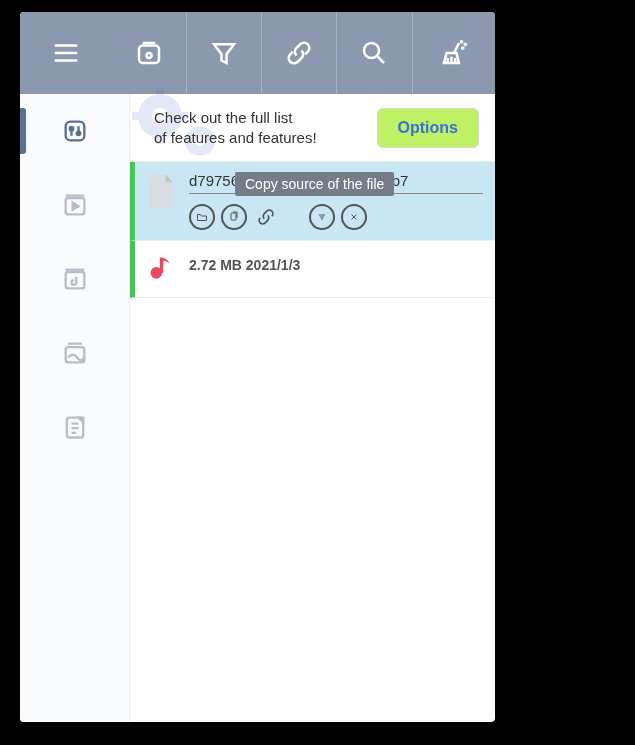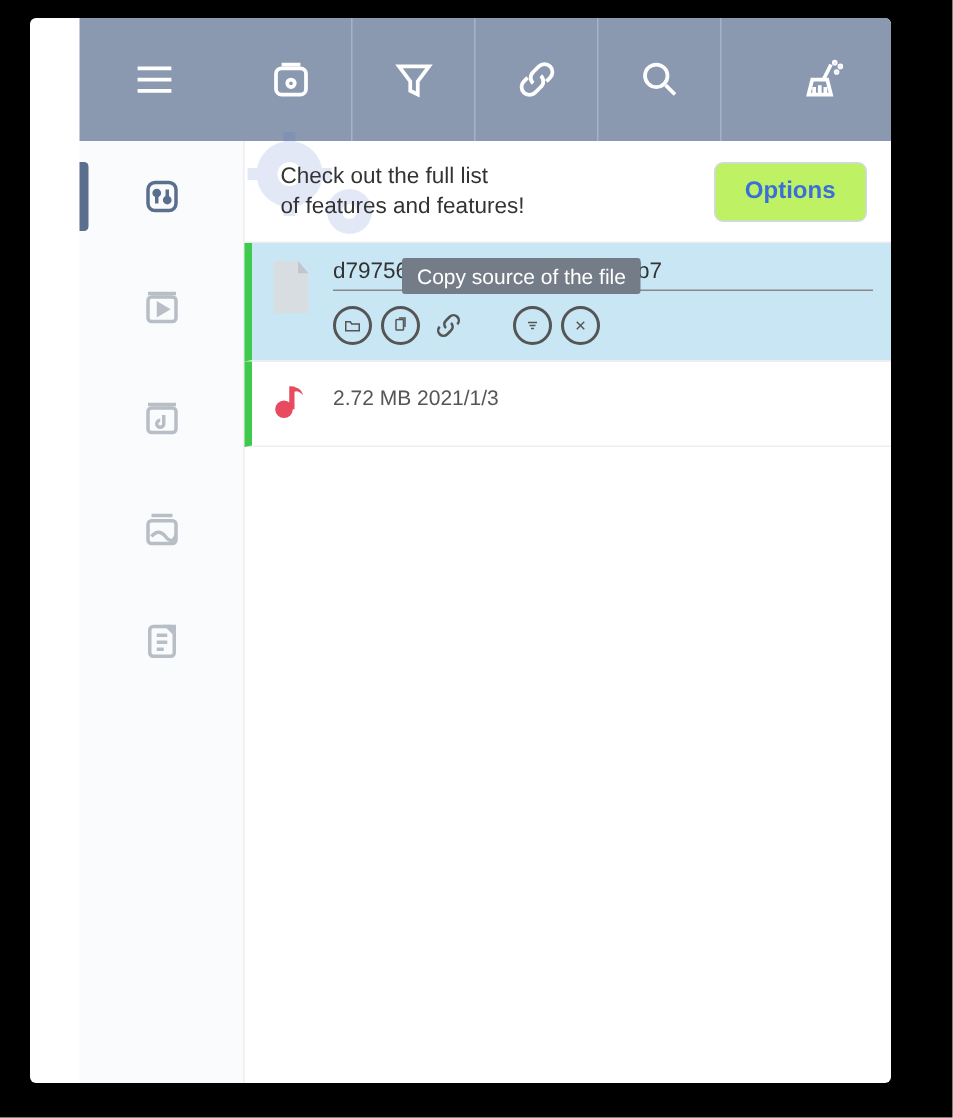--- a/index.html
+++ b/index.html
@@ -1,17 +1,17 @@
 <!DOCTYPE html>
 <html><head>
 <meta charset="utf-8">
 <style>
 * { margin: 0; padding: 0; box-sizing: border-box; }
 body { font-family: -apple-system, BlinkMacSystemFont, "Segoe UI", sans-serif; background: #000; width: 635px; height: 745px; overflow: hidden; }
-.window { position: absolute; left: 20px; top: 12px; width: 574px; height: 710px; background: #fff; border-radius: 4px; overflow: hidden; box-shadow: 0 4px 20px rgba(0,0,0,0.3); padding-left: 33px; }
+.window { position: absolute; left: 20px; top: 12px; width: 475px; height: 710px; background: #fff; border-radius: 4px; overflow: hidden; box-shadow: 0 4px 20px rgba(0,0,0,0.3); }
 .toolbar { height: 82px; background: #8a99b0; display: flex; align-items: center; }
 .toolbar-btn { width: 82px; height: 82px; display: flex; align-items: center; justify-content: center; border-right: 1px solid rgba(255,255,255,0.25); cursor: pointer; }
 .toolbar-btn:first-child { border-right: none; width: 100px; }
 .toolbar-btn svg { width: 30px; height: 30px; stroke: #fff; fill: none; stroke-width: 2; }
 .toolbar-spacer { flex: 1; }
 .toolbar-btn.last { border-right: none; width: 90px; }
 .body { display: flex; height: calc(100% - 82px); }
 .sidebar { width: 110px; background: #fafbfc; border-right: 1px solid #eee; display: flex; flex-direction: column; align-items: center; padding-top: 20px; gap: 40px; }
 .sidebar-item { width: 34px; height: 34px; display: flex; align-items: center; justify-content: center; cursor: pointer; }
 .sidebar-item svg { width: 28px; height: 28px; stroke: #b8bec6; fill: none; stroke-width: 2; }
@@ -24,21 +24,21 @@
 .banner-gear svg { width: 100px; height: 80px; fill: #4a6ec8; }
 .banner-text { font-size: 15px; color: #333; line-height: 1.3; margin-left: 8px; z-index: 1; }
 .options-btn { margin-left: auto; padding: 10px 20px; background: #bef264; border: 1px solid #d0d8e8; border-radius: 6px; color: #3b6fd8; font-weight: 600; font-size: 16px; cursor: pointer; z-index: 1; }
 .item-row { display: flex; align-items: flex-start; border-left: 5px solid #3fc94d; border-bottom: 1px solid #eee; padding: 10px 12px; position: relative; }
 .item-row.selected { background: #c9e6f5; }
 .file-icon { width: 28px; height: 34px; margin-right: 14px; margin-top: 2px; flex-shrink: 0; }
 .file-icon.doc svg { fill: #d8dde2; }
 .file-icon.music svg { fill: #e84a5f; }
 .item-content { flex: 1; min-width: 0; }
 .item-title { font-size: 15px; color: #333; white-space: nowrap; overflow: hidden; text-overflow: ellipsis; border-bottom: 1px solid #888; padding-bottom: 4px; }
-.item-meta { font-size: 14px; color: #555; margin-top: 6px; }
+.item-meta { font-size: 14px; color: #555; margin-top: 6px; font-weight: bold; }
 .item-actions { display: flex; gap: 6px; margin-top: 10px; align-items: center; }
 .action-btn { width: 26px; height: 26px; border: 2px solid #555; border-radius: 50%; display: flex; align-items: center; justify-content: center; cursor: pointer; }
 .action-btn svg { width: 12px; height: 12px; stroke: #555; fill: none; stroke-width: 2; }
 .action-group-gap { width: 18px; }
 .tooltip { position: absolute; background: #747c87; color: #fff; font-size: 14px; padding: 4px 10px; border-radius: 2px; top: 10px; left: 100px; z-index: 5; white-space: nowrap; }
 </style>
 </head>
 <body>
 
 <div class="window">

